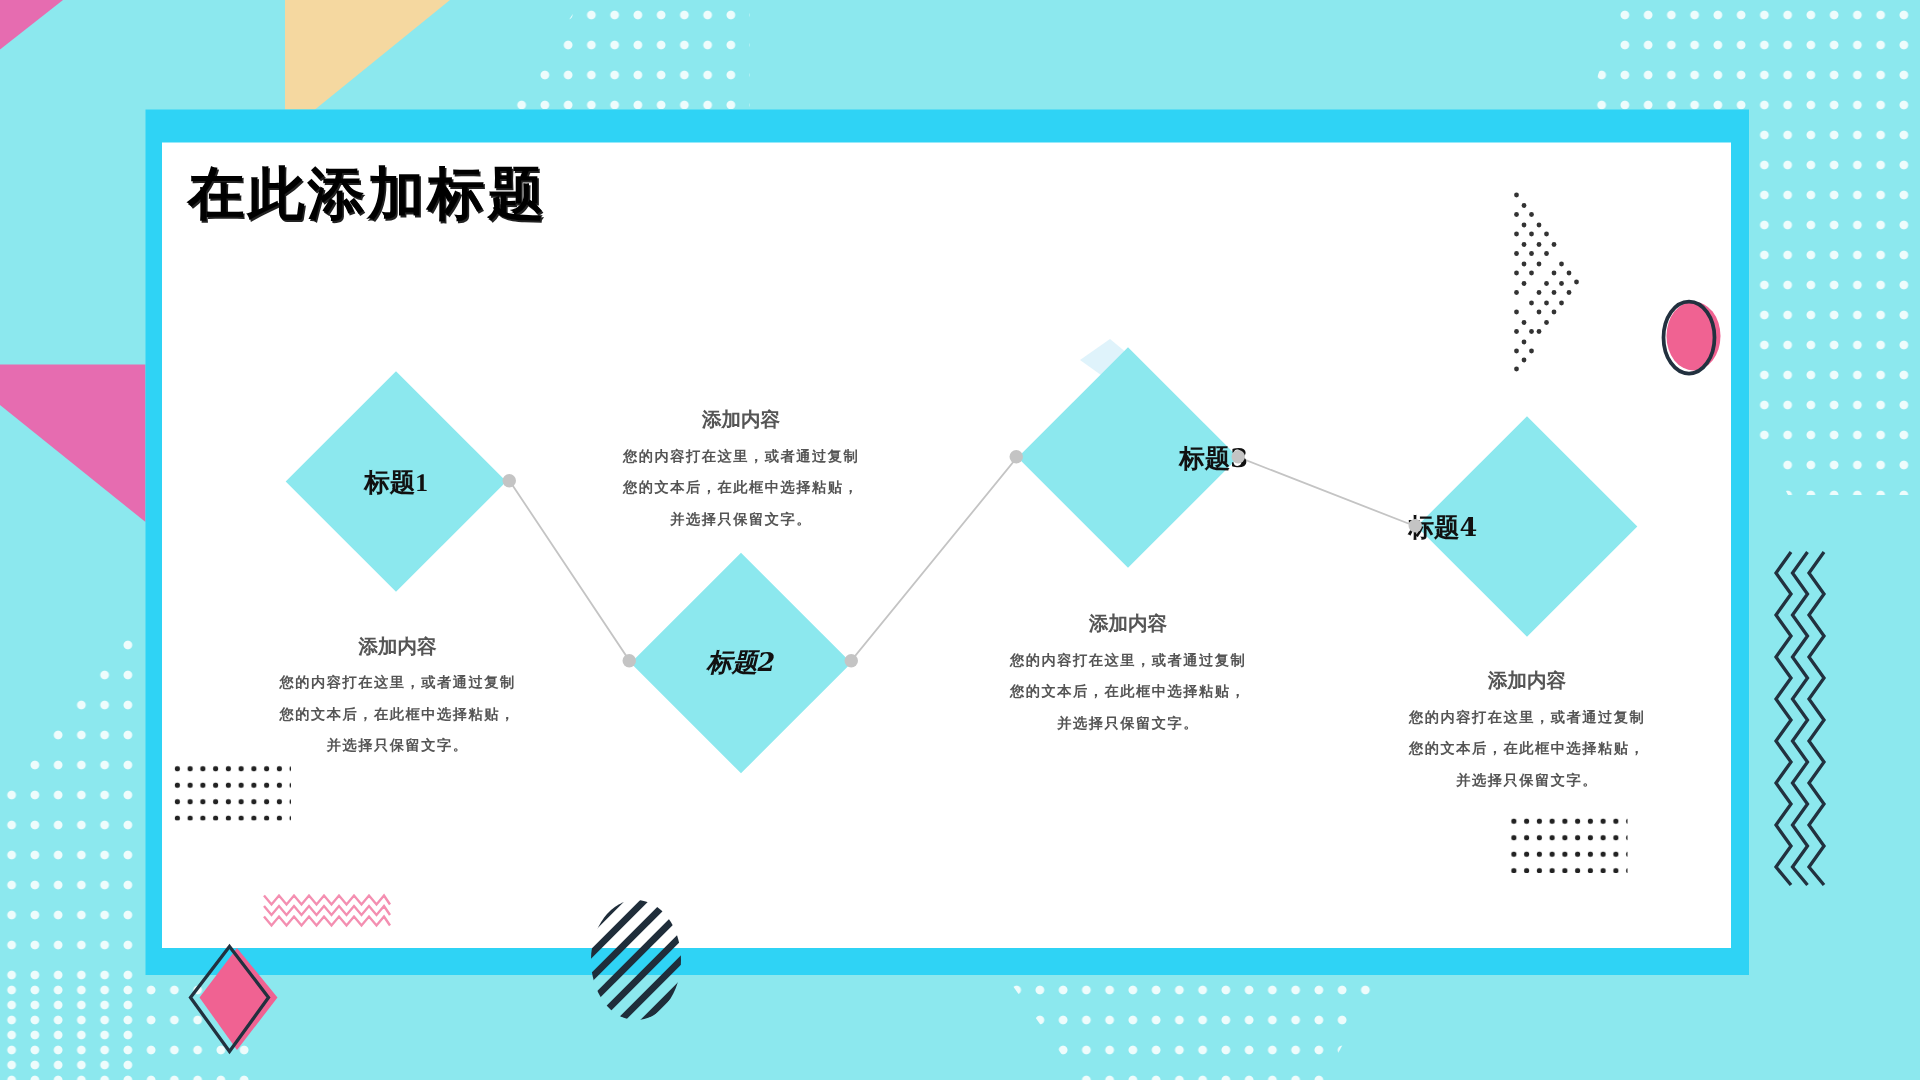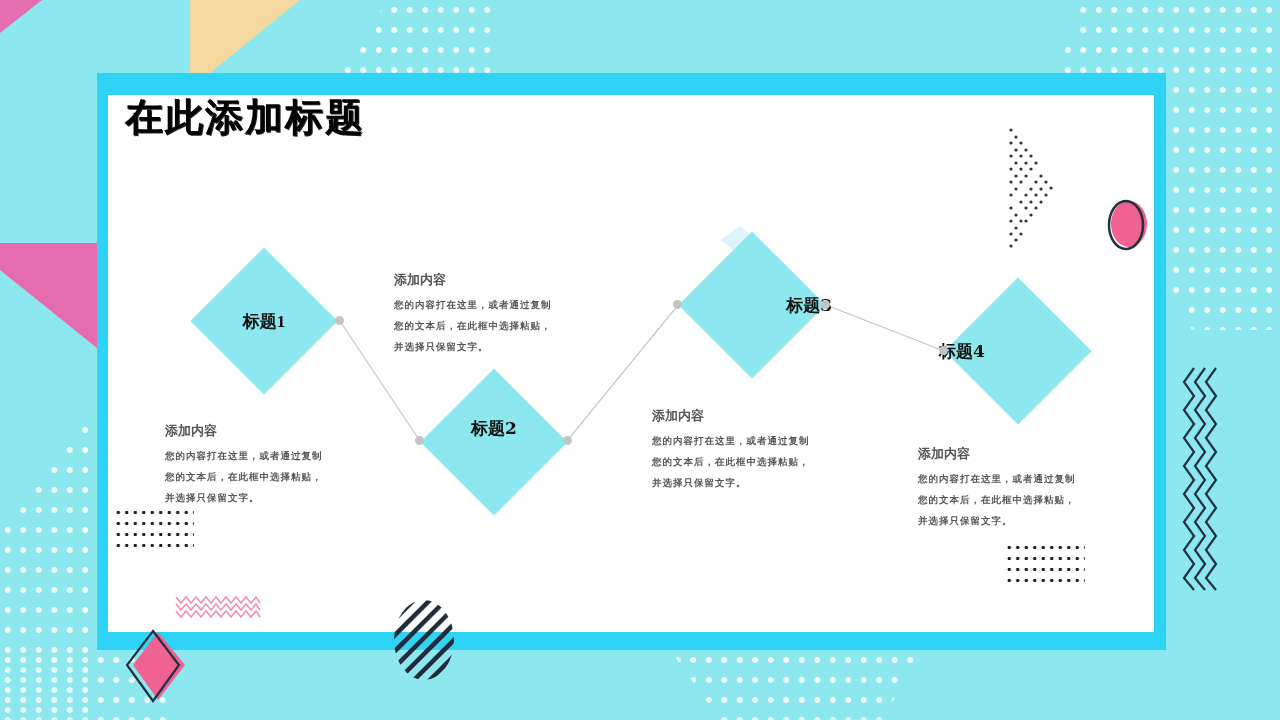--- a/index.html
+++ b/index.html
@@ -15,37 +15,37 @@
   }
   .frame {
     left: 97px; top: 73px; width: 1069px; height: 577px;
     background: #2fd3f5;
   }
   .card {
     left: 108px; top: 95px; width: 1046px; height: 537px;
     background: #ffffff;
   }
   .title {
-    left: 125px; top: 92px; font-size: 38px; font-weight: bold; color: #000;
+    left: 125px; top: 104px; font-size: 38px; font-weight: bold; color: #000;
     letter-spacing: 2px;
     font-family: "DejaVu Serif", serif;
     text-shadow: 1px 1px 0 #222;
   }
   .diamond {
     width: 104px; height: 104px; background: #8ce8ee;
     transform: rotate(45deg);
   }
   .diamond-label {
     width: 160px; text-align: center; font-size: 17px; font-weight: bold; color: #111;
     font-family: "DejaVu Serif", serif;
   }
   .node {
     width: 9px; height: 9px; border-radius: 50%; background: #c4c4c4;
   }
-  .block { width: 200px; color: #555; }
+  .block { width: 200px; text-align: center; color: #555; }
   .block .h { font-size: 13px; font-weight: bold; margin-bottom: 6px; color: #555; }
   .block .p { font-size: 9.5px; line-height: 21px; font-weight: bold; color: #555; letter-spacing: 1px; font-family: Liberation Serif, serif; }
   .dotgrid-dark {
     background-image: radial-gradient(circle, #222 1.6px, transparent 2px);
     background-size: 8.5px 11px;
   }
 </style>
 </head>
 <body>
 
@@ -74,21 +74,21 @@
 
   <polygon points="720,240 740,226 752,236 734,250" fill="#dff3fb"></polygon>
 </svg>
 
 <div class="abs diamond" style="left:212px;top:269px;"></div>
 <div class="abs diamond" style="left:442px;top:390px;"></div>
 <div class="abs diamond" style="left:700px;top:253px;"></div>
 <div class="abs diamond" style="left:966px;top:299px;"></div>
 
 <div class="abs diamond-label" style="left:184px;top:310px;font-family:Liberation Serif, serif;">标题1</div>
-<div class="abs diamond-label" style="left:414px;top:417px;">标题2</div>
+<div class="abs diamond-label" style="left:414px;top:430px;font-style:italic;">标题2</div>
 <div class="abs diamond-label" style="left:672px;top:294px;text-align:right;">标题3</div>
 <div class="abs diamond-label" style="left:882px;top:340px;">标题4</div>
 
 <div class="abs node" style="left:335px;top:316px;"></div>
 <div class="abs node" style="left:415px;top:436px;"></div>
 <div class="abs node" style="left:563px;top:436px;"></div>
 <div class="abs node" style="left:673px;top:300px;"></div>
 <div class="abs node" style="left:821px;top:300px;"></div>
 <div class="abs node" style="left:939px;top:346px;"></div>
 

